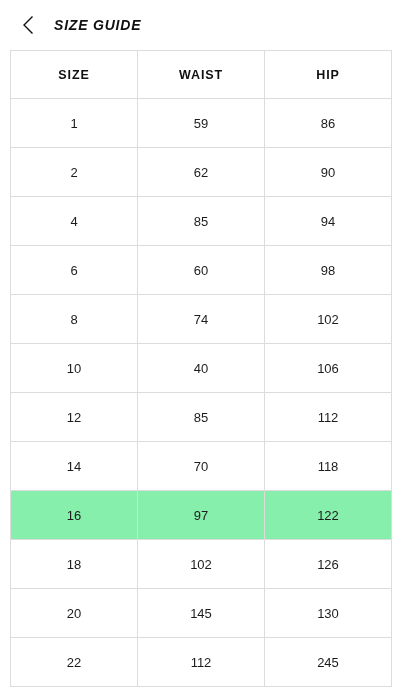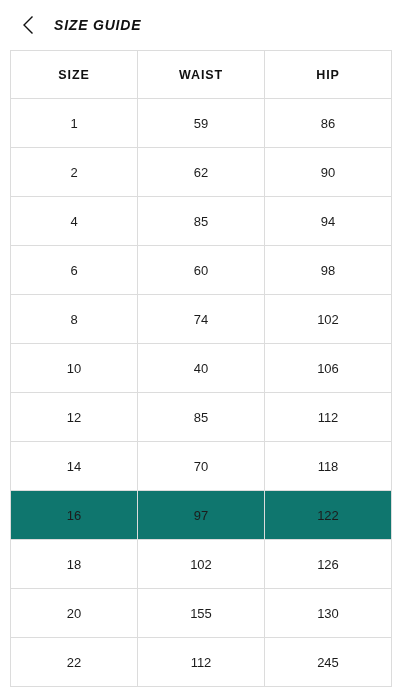--- a/index.html
+++ b/index.html
@@ -73,21 +73,21 @@
     background: #ffffff;
   }
   table.size-table td {
     height: 49px;
     font-size: 13px;
     font-weight: normal;
     color: #1c1c1c;
     background: #ffffff;
   }
   tr.row-highlight td {
-    background: #0f766e;
+    background: #86efac;
   }
 </style>
 </head>
 <body>
 
 <div class="header">
   <div class="back-btn">
     <span>
       <svg width="14" height="20" viewBox="0 0 14 20" aria-hidden="true">
         <polyline points="11,2 3,10 11,18" fill="none" stroke="#111111" stroke-width="1.4" stroke-linecap="square" stroke-linejoin="miter"></polyline>
@@ -152,21 +152,21 @@
           <td>97</td>
           <td>122</td>
         </tr>
         <tr>
           <td>18</td>
           <td>102</td>
           <td>126</td>
         </tr>
         <tr>
           <td>20</td>
-          <td>155</td>
+          <td>145</td>
           <td>130</td>
         </tr>
         <tr>
           <td>22</td>
           <td>112</td>
           <td>245</td>
         </tr>
       </tbody>
   </table>
 </div>

